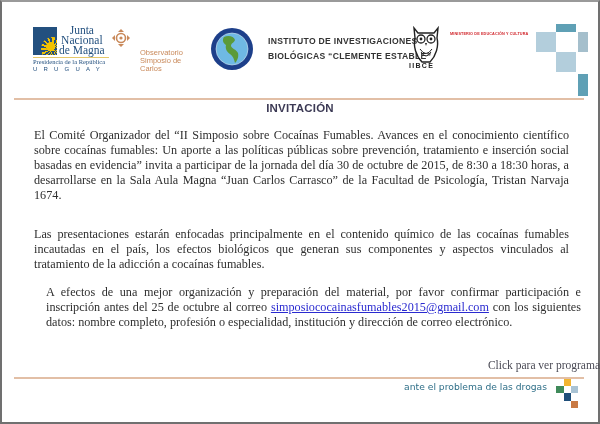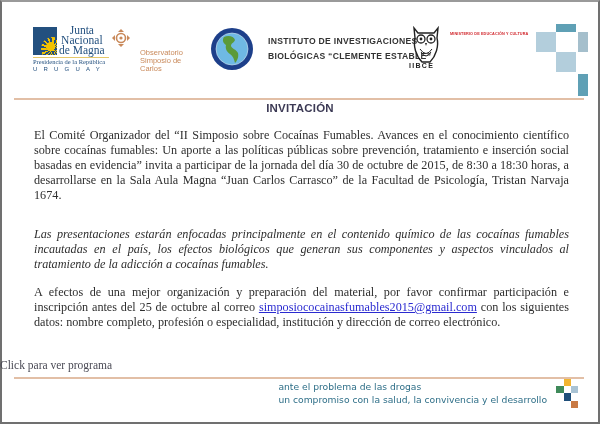--- a/index.html
+++ b/index.html
@@ -45,25 +45,25 @@
   .deco-tr { position: absolute; left: 536px; top: 24px; width: 60px; height: 72px; }
   .deco-tr div { position: absolute; }
 
   .rule { position: absolute; left: 14px; height: 2px; background: #e2bfa6; }
 
   .title { position: absolute; left: 0; width: 600px; top: 102px; text-align: center;
     font-family: "Liberation Sans", sans-serif; font-weight: bold; font-size: 11.5px; color: #3c3a55; letter-spacing: 0.2px; }
 
   .para { position: absolute; left: 34px; width: 535px; color: #2e2e2e; font-size: 12.2px; line-height: 15px; text-align: justify; }
   .p1 { top: 128px; }
-  .p2 { top: 227px; font-style: italic; }
-  .p3 { top: 285px; }
+  .p2 { top: 227px; }
+  .p3 { top: 285px; margin-left: 12px; }
   .para a { color: #2a2ad0; text-decoration: underline; }
 
-  .program-link { position: absolute; left: 0; width: 600px; top: 359px; text-align: left; font-size: 11.5px; color: #4a4a55; cursor: pointer; }
+  .program-link { position: absolute; left: 0; width: 600px; top: 359px; text-align: right; font-size: 11.5px; color: #4a4a55; cursor: pointer; }
 
   .slogan { position: absolute; right: 53px; top: 381px; text-align: left; font-family: "DejaVu Sans", sans-serif; font-size: 9.2px; line-height: 12.5px; color: #2f6f88; white-space: nowrap; }
   .deco-br { position: absolute; left: 556px; top: 379px; width: 26px; height: 30px; }
   .deco-br div { position: absolute; }
 </style>
 </head>
 <body>
 
 <div class="frame"></div>
 
@@ -139,21 +139,20 @@
 <div class="para p1">El Comité Organizador del “II Simposio sobre Cocaínas Fumables. Avances en el conocimiento científico sobre cocaínas fumables: Un aporte a las políticas públicas sobre prevención, tratamiento e inserción social basadas en evidencia” invita a participar de la jornada del día 30 de octubre de 2015, de 8:30 a 18:30 horas, a desarrollarse en la Sala Aula Magna “Juan Carlos Carrasco” de la Facultad de Psicología, Tristan Narvaja 1674.</div>
 <div class="para p2">Las presentaciones estarán enfocadas principalmente en el contenido químico de las cocaínas fumables incautadas en el país, los efectos biológicos que generan sus componentes y aspectos vinculados al tratamiento de la adicción a cocaínas fumables.</div>
 <div class="para p3"><span>A efectos de una mejor organización y preparación del material, por favor confirmar participación e inscripción antes del 25 de octubre al correo </span><a>simposiococainasfumables2015@gmail.com</a><span> con los siguientes datos: nombre completo, profesión o especialidad, institución y dirección de correo electrónico.</span></div>
 
 <div class="program-link">Click para ver programa</div>
 
 <div class="rule" style="top:377px; width:570px;"></div>
 
 <div class="slogan">
   <div>ante el problema de las drogas</div>
-  <div>un compromiso con la salud, la convivencia y el desarrollo</div>
 </div>
 <div class="deco-br">
   <div style="left:8px;top:0;width:7px;height:7px;background:#f2b531;"></div>
   <div style="left:0;top:7px;width:8px;height:7px;background:#3f8a5a;"></div>
   <div style="left:15px;top:7px;width:7px;height:7px;background:#a9c3d4;"></div>
   <div style="left:8px;top:14px;width:7px;height:8px;background:#1f4f7a;"></div>
   <div style="left:15px;top:22px;width:7px;height:7px;background:#c97a45;"></div>
 </div>
 
 </body></html>

